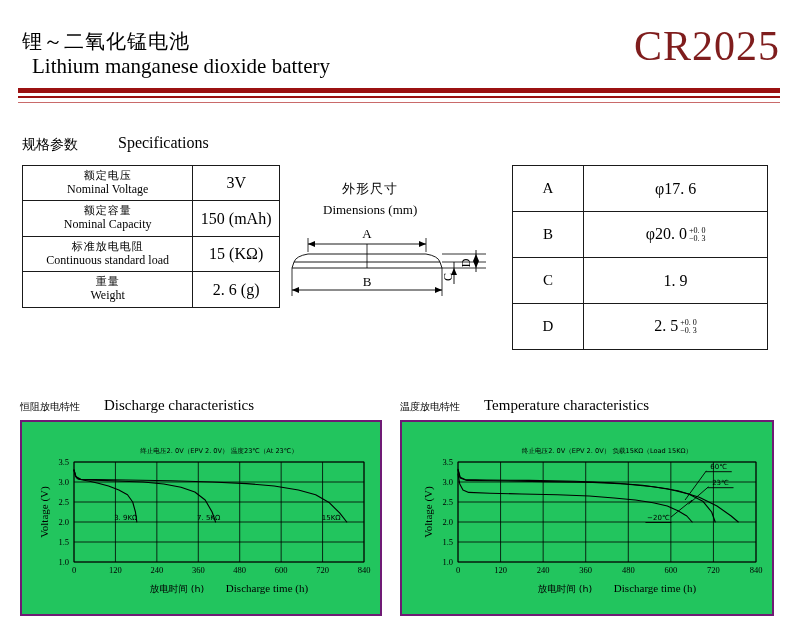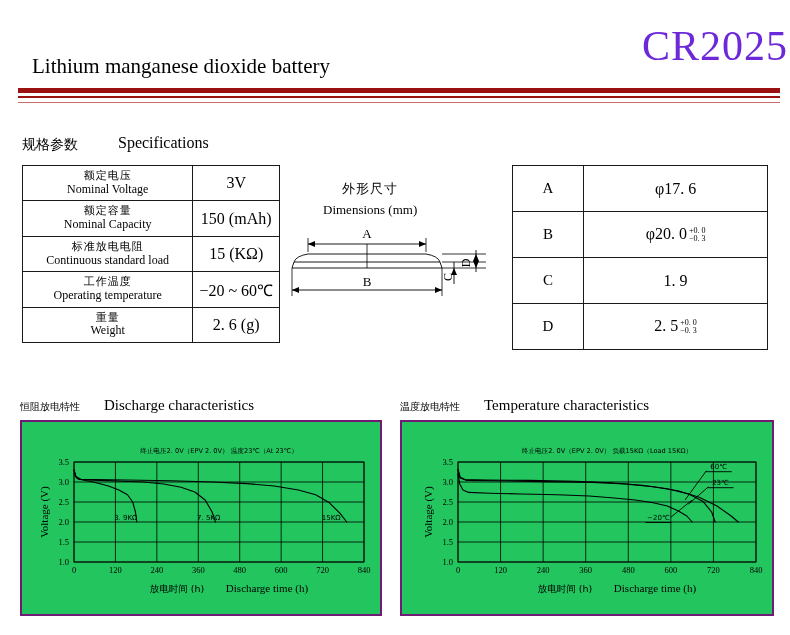--- a/index.html
+++ b/index.html
@@ -18,23 +18,23 @@
     position:absolute;left:22px;top:28px;
     font-family:"DejaVu Sans", sans-serif;
     font-size:20px;letter-spacing:1px;white-space:nowrap;
   }
   .hdr-en{
     position:absolute;left:32px;top:54px;
     font-family:"Liberation Serif", serif;
     font-size:21px;white-space:nowrap;
   }
   .model{
-    position:absolute;right:2px;top:25px;
+    position:absolute;right:10px;top:25px;
     font-family:"Liberation Serif", serif;
-    font-size:42px;color:#6d28d9;letter-spacing:1px;
+    font-size:42px;color:#7f1d1d;letter-spacing:1px;
     line-height:1;
   }
   .rule{position:absolute;left:18px;background:#9b1111;}
   .rule-1{top:88px;width:762px;height:5px;}
   .rule-2{top:96px;width:762px;height:2px;}
   .rule-3{top:102px;width:762px;height:1px;background:#c96a6a;}
 
   
   .sec-label{position:absolute;white-space:nowrap;}
   .sec-cn{font-family:Liberation Serif, serif;font-size:14px;}
@@ -97,20 +97,21 @@
   }
   #chart1-box{left:20px;top:420px;width:358px;height:192px;}
   #chart2-box{left:400px;top:420px;width:370px;height:192px;}
   .chart-svg{display:block;}
 </style>
 </head>
 <body>
 
 <div class="page">
 
+  <div class="hdr-cn">锂～二氧化锰电池</div>
   <div class="hdr-en">Lithium manganese dioxide battery</div>
   <div class="model">CR2025</div>
   <div class="rule rule-1"></div>
   <div class="rule rule-2"></div>
   <div class="rule rule-3"></div>
 
   <div class="sec-label" id="spec-title">
     <span class="sec-cn">规格参数</span>
     <span class="sec-en">Specifications</span>
   </div>
@@ -130,27 +131,20 @@
           <span class="en-t">Nominal Capacity</span>
         </td>
         <td class="val">150 (mAh)</td>
       </tr>
       <tr>
         <td class="name">
           <span class="cn-t">标准放电电阻</span>
           <span class="en-t">Continuous standard load</span>
         </td>
         <td class="val">15 (KΩ)</td>
-      </tr>
-      <tr>
-        <td class="name">
-          <span class="cn-t">工作温度</span>
-          <span class="en-t">Operating temperature</span>
-        </td>
-        <td class="val">−20 ~ 60℃</td>
       </tr>
       <tr>
         <td class="name">
           <span class="cn-t">重量</span>
           <span class="en-t">Weight</span>
         </td>
         <td class="val">2. 6 (g)</td>
       </tr>
     </tbody>
   </table>

